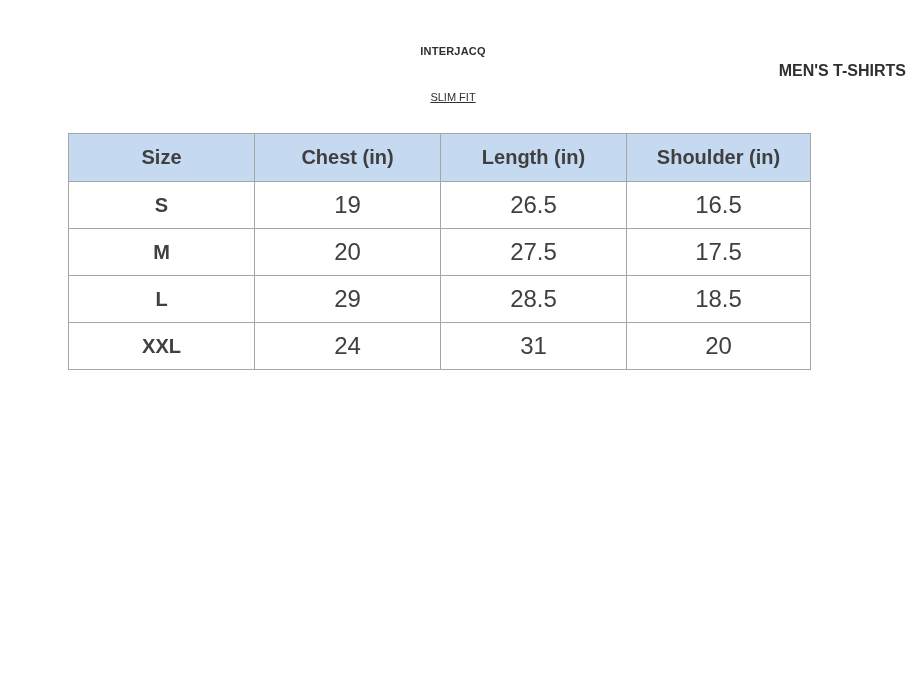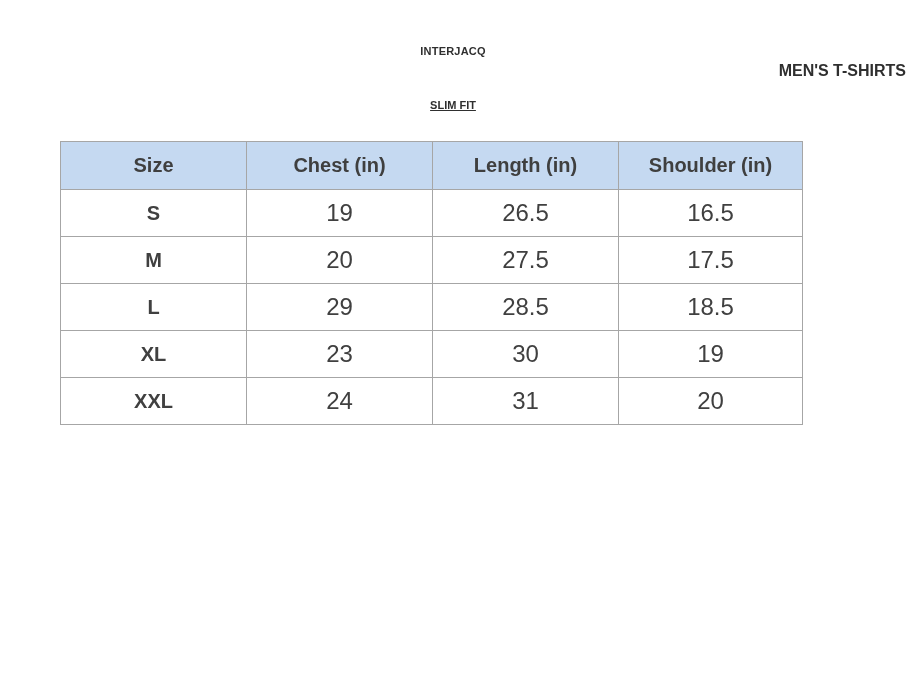--- a/index.html
+++ b/index.html
@@ -36,32 +36,33 @@
   .title {
     font-size: 16px;
     font-weight: bold;
     color: #2f2f2f;
     line-height: 22px;
     margin-top: 2px;
     text-align: right;
   }
   .subtitle {
     font-size: 11px;
-    font-weight: bold;
+    font-weight: normal;
     color: #2f2f2f;
     line-height: 16px;
-    margin-top: 15px;
+    margin-top: 7px;
   }
   .subtitle span {
     text-decoration: underline;
   }
   .table-wrap {
     margin-top: 28px;
-    padding-left: 60px;
+    padding-left: 36px;
     padding-right: 48px;
+    margin-left: 32px;
   }
   table.size-table {
     border-collapse: collapse;
     width: 742px;
     table-layout: fixed;
   }
   table.size-table th,
   table.size-table td {
     border: 1px solid #a6a6a6;
     text-align: center;
@@ -129,26 +130,20 @@
           <td>27.5</td>
           <td>17.5</td>
         </tr>
         <tr>
           <td class="size-cell">L</td>
           <td>29</td>
           <td>28.5</td>
           <td>18.5</td>
         </tr>
         <tr>
-          <td class="size-cell">XL</td>
-          <td>23</td>
-          <td>30</td>
-          <td>19</td>
-        </tr>
-        <tr>
           <td class="size-cell">XXL</td>
           <td>24</td>
           <td>31</td>
           <td>20</td>
         </tr>
       </tbody>
     </table>
   </div>
 
 </div>

